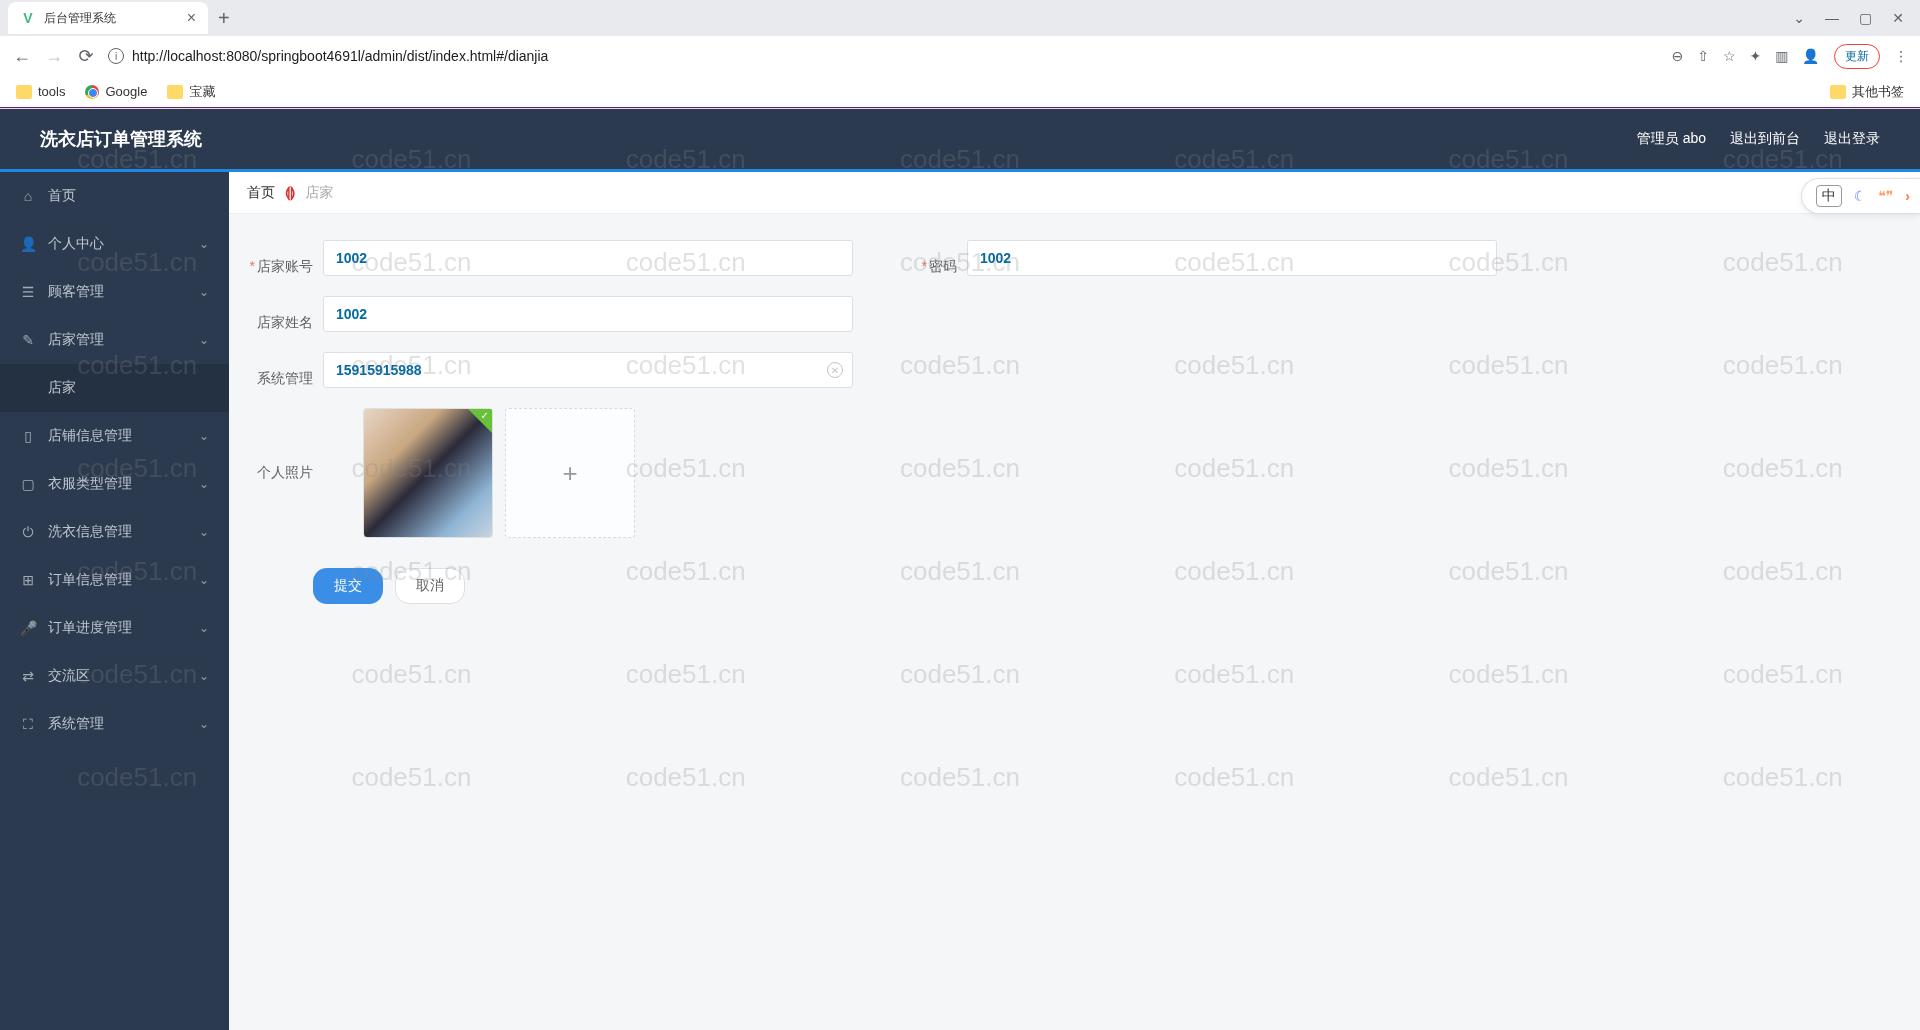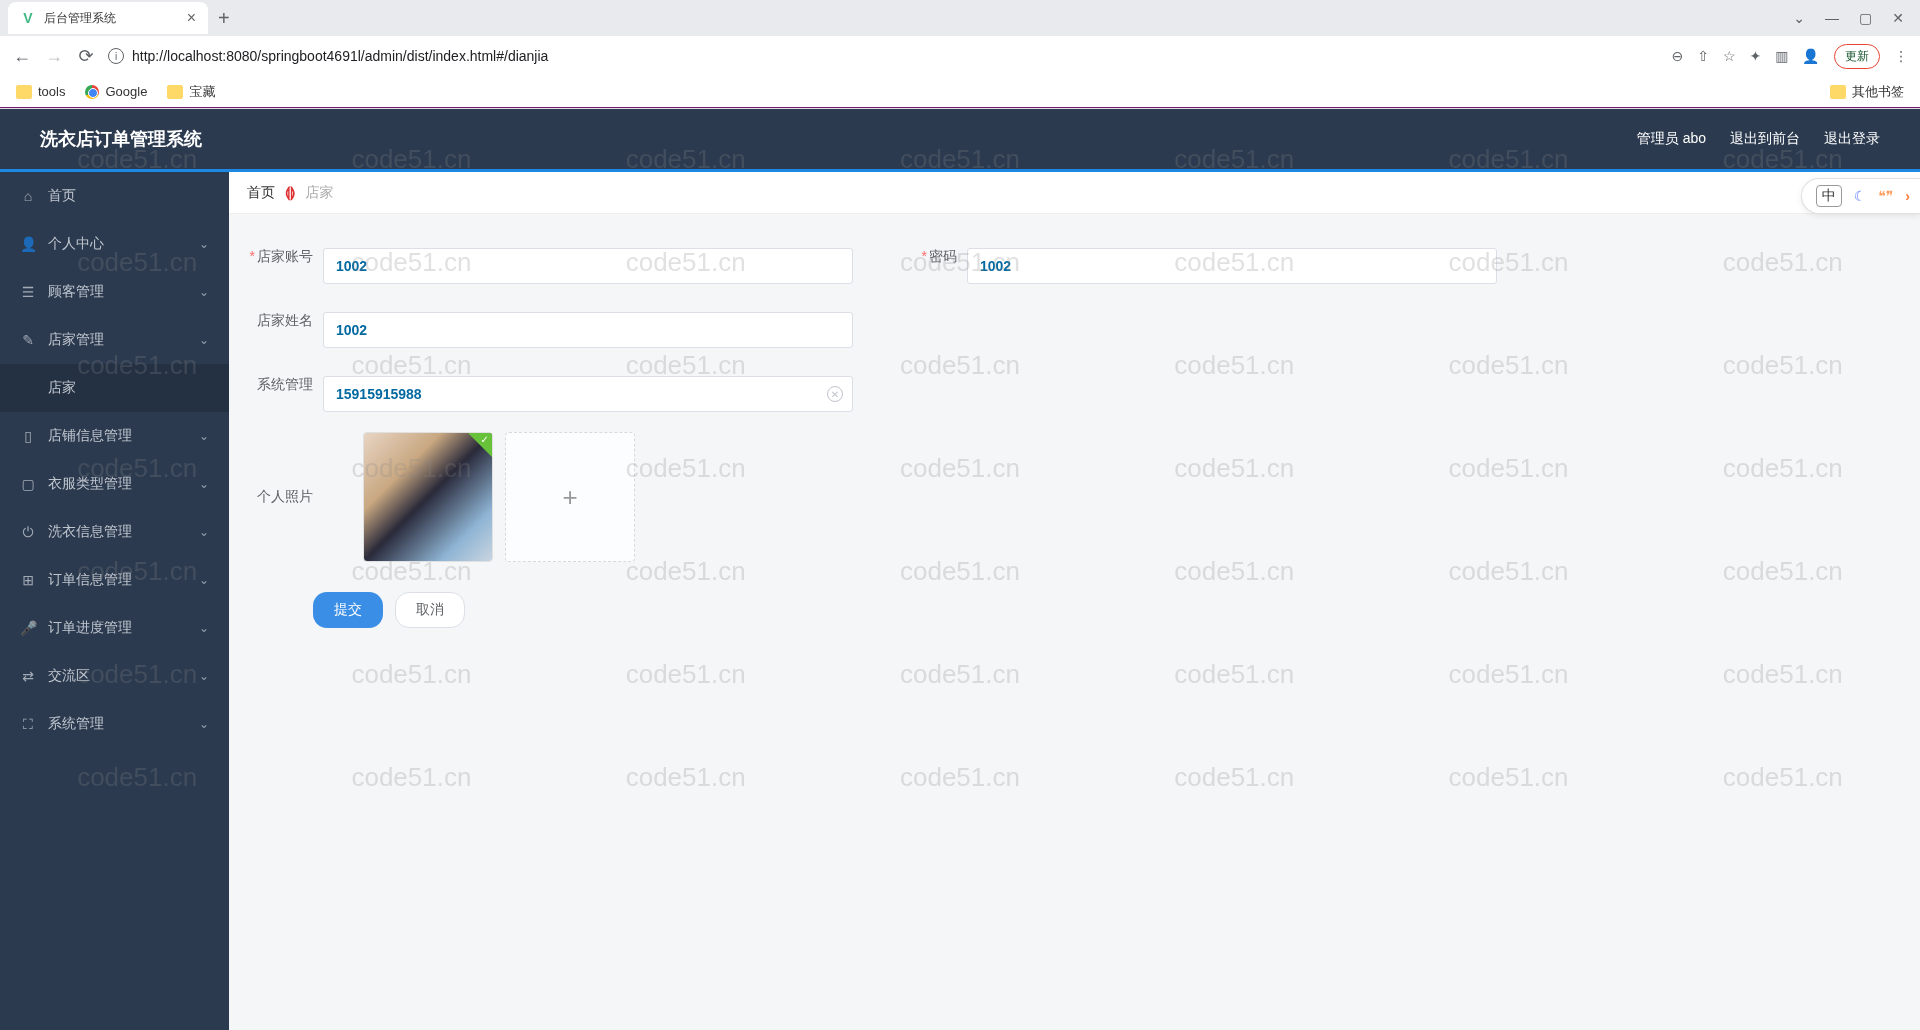--- a/index.html
+++ b/index.html
@@ -15,21 +15,21 @@
 .win-controls { margin-left: auto; display: flex; gap: 20px; padding-right: 16px; color: #5f6368; }
 .win-controls span { cursor: pointer; font-size: 14px; }
 
 .address-bar { height: 40px; display: flex; align-items: center; padding: 0 12px; gap: 12px; }
 .nav-btn { color: #5f6368; cursor: pointer; font-size: 18px; width: 20px; text-align: center; }
 .url-area { flex: 1; display: flex; align-items: center; gap: 8px; font-size: 14px; color: #5f6368; }
 .url-info { display: inline-flex; align-items: center; justify-content: center; width: 16px; height: 16px; border: 1px solid #5f6368; border-radius: 50%; font-size: 10px; }
 .url-text { color: #202124; }
 .addr-icons { display: flex; gap: 14px; align-items: center; color: #5f6368; }
 .addr-icons span { cursor: pointer; }
-.update-btn { border: 1px solid #ea4335; color: #14532d; padding: 3px 10px; border-radius: 14px; font-size: 12px; cursor: pointer; }
+.update-btn { border: 1px solid #ea4335; color: #0369a1; padding: 3px 10px; border-radius: 14px; font-size: 12px; cursor: pointer; }
 
 .bookmark-bar { height: 32px; display: flex; align-items: center; padding: 0 16px; gap: 20px; font-size: 13px; border-bottom: 1px solid #701a75; }
 .bookmark { display: flex; align-items: center; gap: 6px; cursor: pointer; color: #333; }
 .folder-icon { width: 16px; height: 14px; background: #ffd968; border-radius: 2px; display: inline-block; }
 .chrome-multi { width: 14px; height: 14px; border-radius: 50%; background: conic-gradient(#ea4335 0 120deg, #fbbc05 120deg 240deg, #34a853 240deg 360deg); display: inline-block; position: relative; }
 .chrome-multi::after { content: ''; position: absolute; top: 3px; left: 3px; width: 8px; height: 8px; background: #4285f4; border-radius: 50%; border: 1px solid #fff; }
 .other-bm { margin-left: auto; }
 
 
 .app-header { background: #2b3a4f; height: 60px; display: flex; align-items: center; padding: 0 40px; color: #fff; }
@@ -49,21 +49,21 @@
 
 
 .main { flex: 1; background: #f5f6f8; overflow-y: auto; padding: 0; }
 .breadcrumb { background: #fff; height: 42px; display: flex; align-items: center; padding: 0 18px; gap: 10px; font-size: 14px; border-bottom: 1px solid #eee; }
 .bc-home { color: #333; cursor: pointer; }
 .bc-sep { color: #d33; font-weight: bold; }
 .bc-current { color: #aaa; }
 
 .form-area { padding: 26px 20px; }
 .form-row { display: flex; gap: 40px; margin-bottom: 20px; align-items: center; }
-.form-group { display: flex; align-items: flex-start; margin-top: 8px; }
+.form-group { display: flex; align-items: flex-end; }
 .form-group.g1 { flex: 0 0 auto; }
 .label { width: 74px; text-align: right; padding-right: 10px; font-size: 14px; color: #606266; }
 .label.req::before { content: '*'; color: #f56c6c; margin-right: 2px; }
 .input { height: 36px; border: 1px solid #dcdfe6; border-radius: 3px; padding: 0 12px; font-size: 14px; background: #fff; color: #0369a1; font-weight: bold; }
 .input.w530 { width: 530px; }
 .select { height: 36px; border: 1px solid #dcdfe6; border-radius: 3px; padding: 0 28px 0 12px; font-size: 14px; background: #fff; color: #606266; width: 192px; position: relative; display: flex; align-items: center; }
 .select::after { content: '⌄'; position: absolute; right: 10px; color: #c0c4cc; font-size: 14px; }
 .input-wrap { position: relative; display: inline-block; }
 .clear-x { position: absolute; right: 10px; top: 50%; transform: translateY(-50%); color: #c0c4cc; cursor: pointer; font-size: 14px; width: 16px; height: 16px; border: 1px solid #c0c4cc; border-radius: 50%; display: flex; align-items: center; justify-content: center; font-size: 10px; }
 

